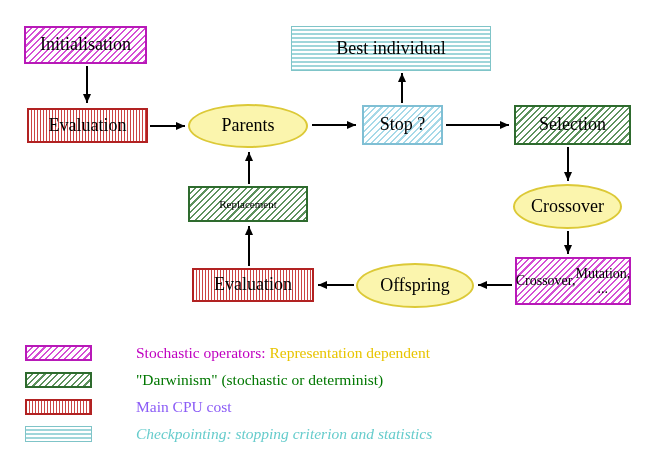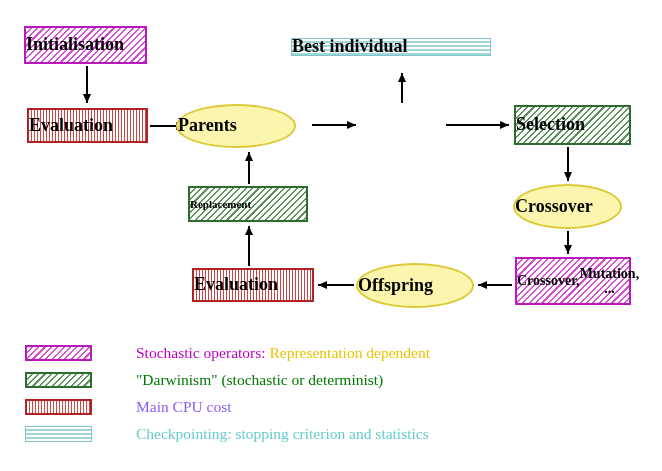--- a/index.html
+++ b/index.html
@@ -1,22 +1,22 @@
 <!DOCTYPE html>
 <html><head>
 <meta charset="utf-8">
 <style>
   html,body { margin:0; padding:0; background:#ffffff; }
   .canvas {
     position:relative; width:662px; height:471px; background:#ffffff;
     font-family:"Liberation Serif", serif; overflow:hidden;
   }
   .node {
-    position:absolute; display:flex; align-items:center; justify-content:flex-start;
-    text-align:center; color:#000; box-sizing:border-box;font-weight:bold;
+    position:absolute; display:flex; align-items:center; justify-content:center;
+    text-align:center; color:#000; box-sizing:border-box;
   }
   .node-label { font-size:11px; line-height:1.1; }
   .node-label.big { font-size:18px; }
   .node-label.small { font-size:14px; }
   .ellipse { border-radius:50%; }
 
   
   .p-magenta {
     background: repeating-linear-gradient(135deg, #ffffff 0px, #ffffff 3px, #d44fd4 3px, #d44fd4 4.5px);
     border:2px solid #b819b8;
@@ -85,28 +85,31 @@
   </svg>
 
   <div class="node p-magenta" style="left:24px; top:26px; width:123px; height:38px;">
     <span class="node-label big">Initialisation</span>
   </div>
 
   <div class="node p-red" style="left:27px; top:108px; width:121px; height:35px;">
     <span class="node-label big">Evaluation</span>
   </div>
 
-  <div class="node ellipse p-yellow" style="left:176px; top:104px; width:120px; height:44px;">
+  <div class="node ellipse p-yellow" style="left:188px; top:104px; width:120px; height:44px;">
     <span class="node-label big">Parents</span>
   </div>
 
-  <div class="node p-cyan-horiz" style="left:291px; top:38px; width:200px; height:18px;">
+  <div class="node p-cyan-horiz" style="left:291px; top:26px; width:200px; height:45px;">
     <span class="node-label big">Best individual</span>
   </div>
 
+  <div class="node p-cyan-diag" style="left:362px; top:105px; width:81px; height:40px;">
+    <span class="node-label big">Stop ?</span>
+  </div>
 
   <div class="node p-green" style="left:514px; top:105px; width:117px; height:40px;">
     <span class="node-label big">Selection</span>
   </div>
 
   <div class="node p-green" style="left:188px; top:186px; width:120px; height:36px;">
     <span class="node-label">Replacement</span>
   </div>
 
 
@@ -138,18 +141,18 @@
   <div class="legend-row" style="top:371px;">
     <div class="swatch p-green"></div>
     <div class="legend-text t-green">"Darwinism" (stochastic or determinist)</div>
   </div>
 
   <div class="legend-row" style="top:398px;">
     <div class="swatch p-red"></div>
     <div class="legend-text t-red">Main CPU cost</div>
   </div>
 
-  <div class="legend-row" style="top:425px;">
+  <div class="legend-row" style="top:425px;font-style:italic;">
     <div class="swatch p-cyan-horiz"></div>
     <div class="legend-text t-cyan">Checkpointing: stopping criterion and statistics</div>
   </div>
 
 </div>
 
 </body></html>

